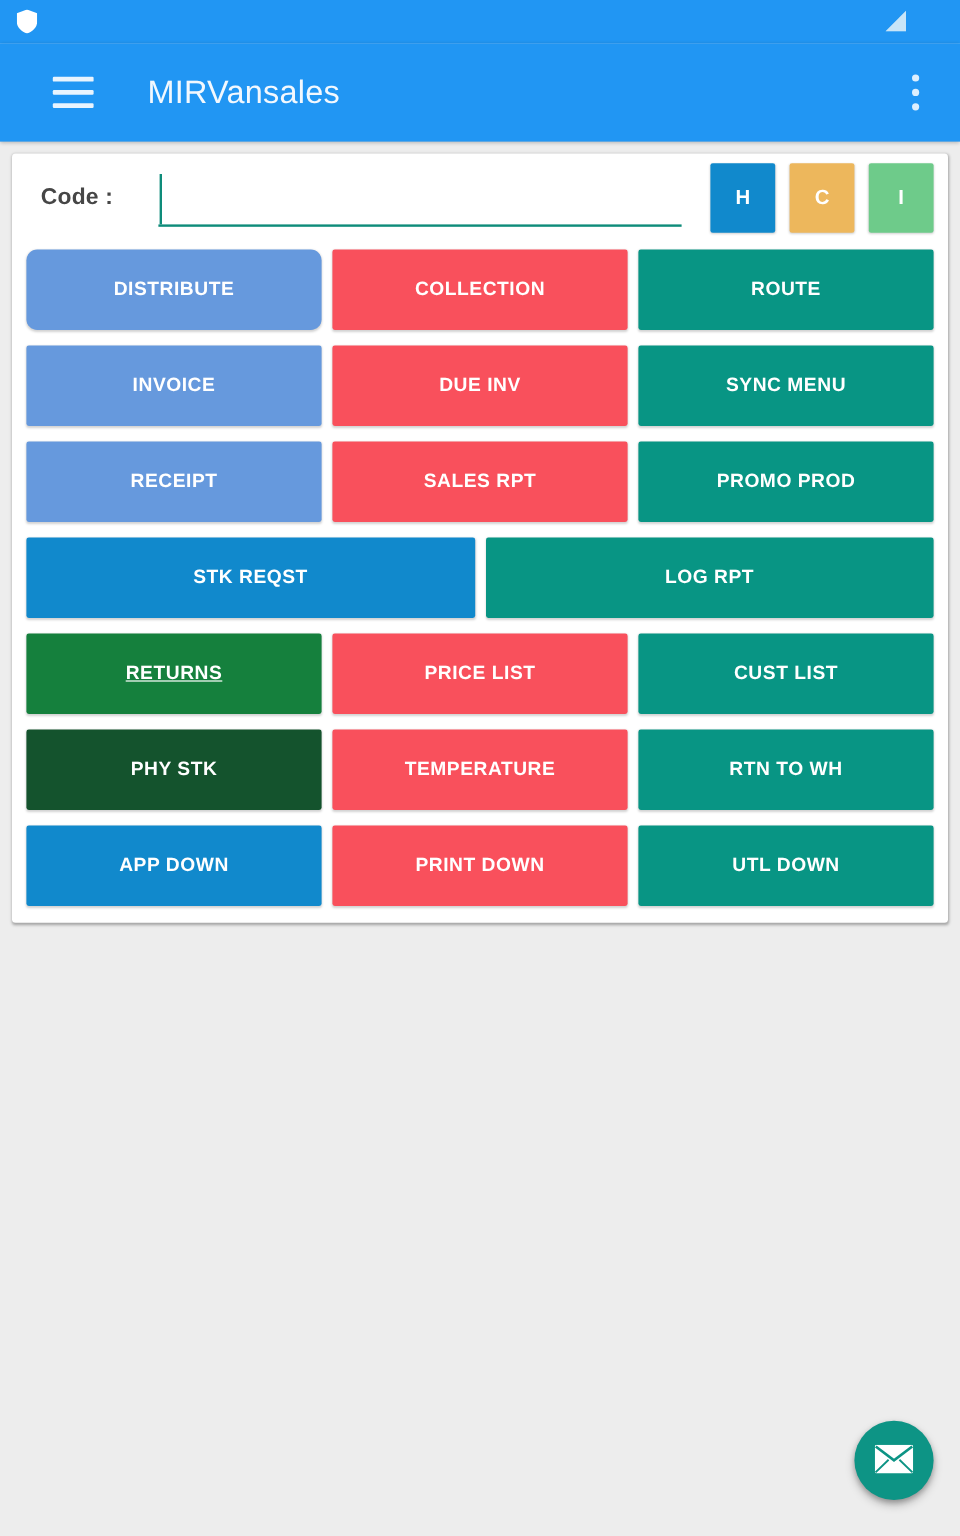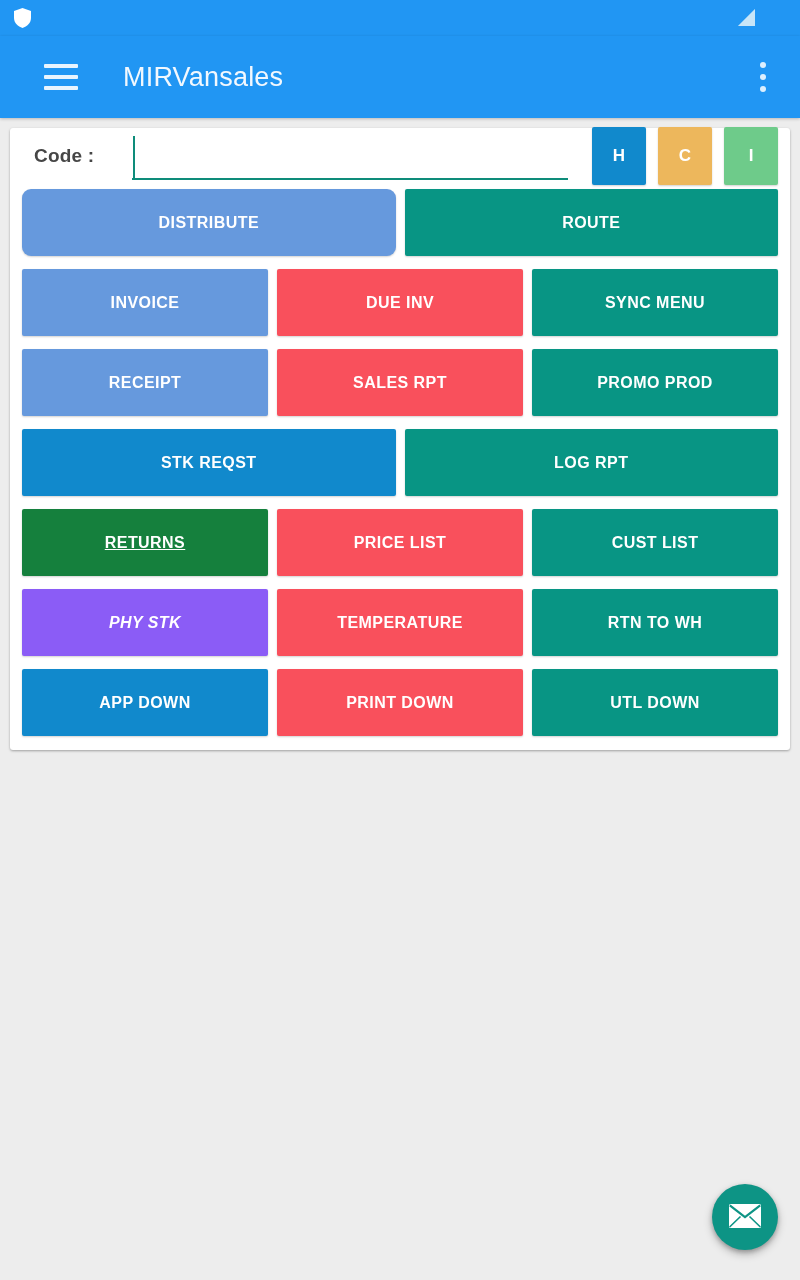--- a/index.html
+++ b/index.html
@@ -89,21 +89,21 @@
     padding:0 0 14px 0;
     position:relative;
     z-index:2;
   }
 
   
   #code-row {
     display:flex;
     align-items:center;
     padding:16px 12px 22px 12px;
-    height:61px;
+    height:80px;
   }
   #code-label {
     font-size:19px;
     font-weight:700;
     color:#464646;
     letter-spacing:.2px;
     white-space:nowrap;
     flex:0 0 auto;
     padding-left:12px;
   }
@@ -258,20 +258,21 @@
       <input id="code-input" type="text" value="" style="">
     </div>
     <button class="mini-btn" style="background:#1189CC">H</button>
     <button class="mini-btn" style="background:#EDB75C">C</button>
     <button class="mini-btn" style="background:#6ECB8A">I</button>
   </div>
 
   <div id="button-grid">
       <div class="grid-row">
         <button class="grid-btn" style="background: rgb(102, 153, 221); border-radius: 9px;">DISTRIBUTE</button>
+        <button class="grid-btn" style="background: rgb(249, 80, 92);">COLLECTION</button>
         <button class="grid-btn" style="background: rgb(8, 149, 132);">ROUTE</button>
       </div>
       <div class="grid-row">
         <button class="grid-btn" style="background: rgb(102, 153, 221);">INVOICE</button>
         <button class="grid-btn" style="background: rgb(249, 80, 92);">DUE INV</button>
         <button class="grid-btn" style="background: rgb(8, 149, 132);">SYNC MENU</button>
       </div>
       <div class="grid-row">
         <button class="grid-btn" style="background: rgb(102, 153, 221);">RECEIPT</button>
         <button class="grid-btn" style="background: rgb(249, 80, 92);">SALES RPT</button>
@@ -280,21 +281,21 @@
       <div class="grid-row">
         <button class="grid-btn" style="background: rgb(17, 137, 204);">STK REQST</button>
         <button class="grid-btn" style="background: rgb(8, 149, 132);">LOG RPT</button>
       </div>
       <div class="grid-row">
         <button class="grid-btn" style="background: #15803d; text-decoration: underline;">RETURNS</button>
         <button class="grid-btn" style="background: rgb(249, 80, 92);">PRICE LIST</button>
         <button class="grid-btn" style="background: rgb(8, 149, 132);">CUST LIST</button>
       </div>
       <div class="grid-row">
-        <button class="grid-btn" style="background: #8b5cf6; font-style: italic;">PHY STK</button>
+        <button class="grid-btn" style="background: #14532d;">PHY STK</button>
         <button class="grid-btn" style="background: rgb(249, 80, 92);">TEMPERATURE</button>
         <button class="grid-btn" style="background: rgb(8, 149, 132);">RTN TO WH</button>
       </div>
       <div class="grid-row">
         <button class="grid-btn" style="background: rgb(17, 137, 204);">APP DOWN</button>
         <button class="grid-btn" style="background: rgb(249, 80, 92);">PRINT DOWN</button>
         <button class="grid-btn" style="background: rgb(8, 149, 132);">UTL DOWN</button>
       </div>
     </div>
 </div>

